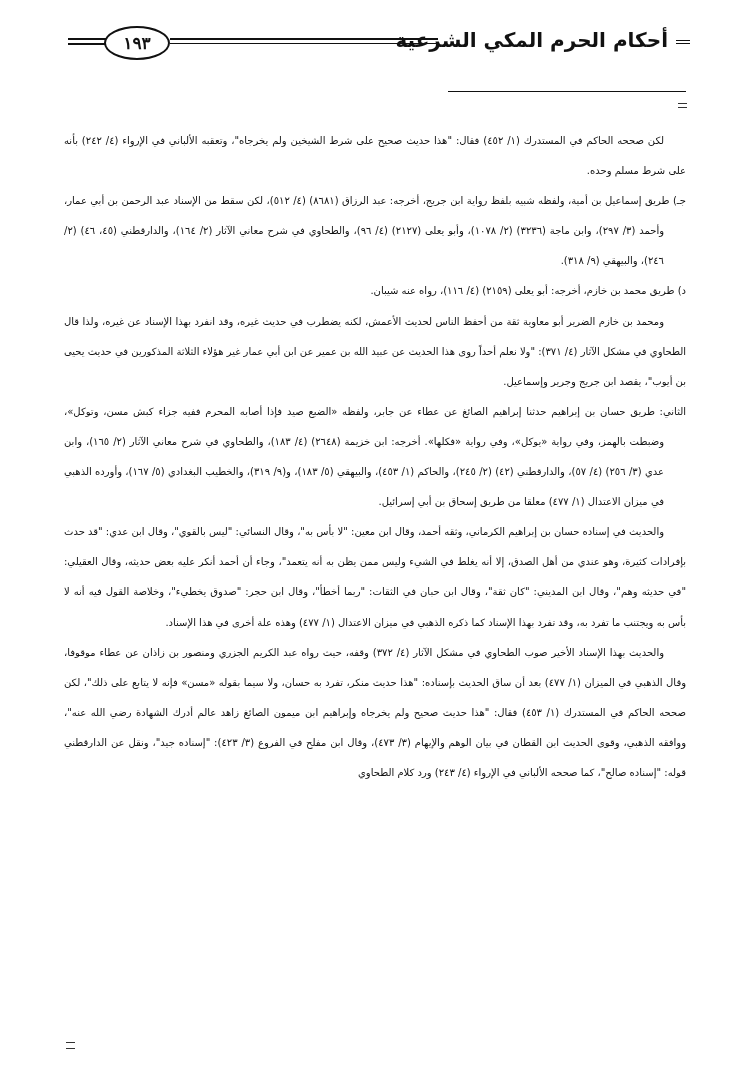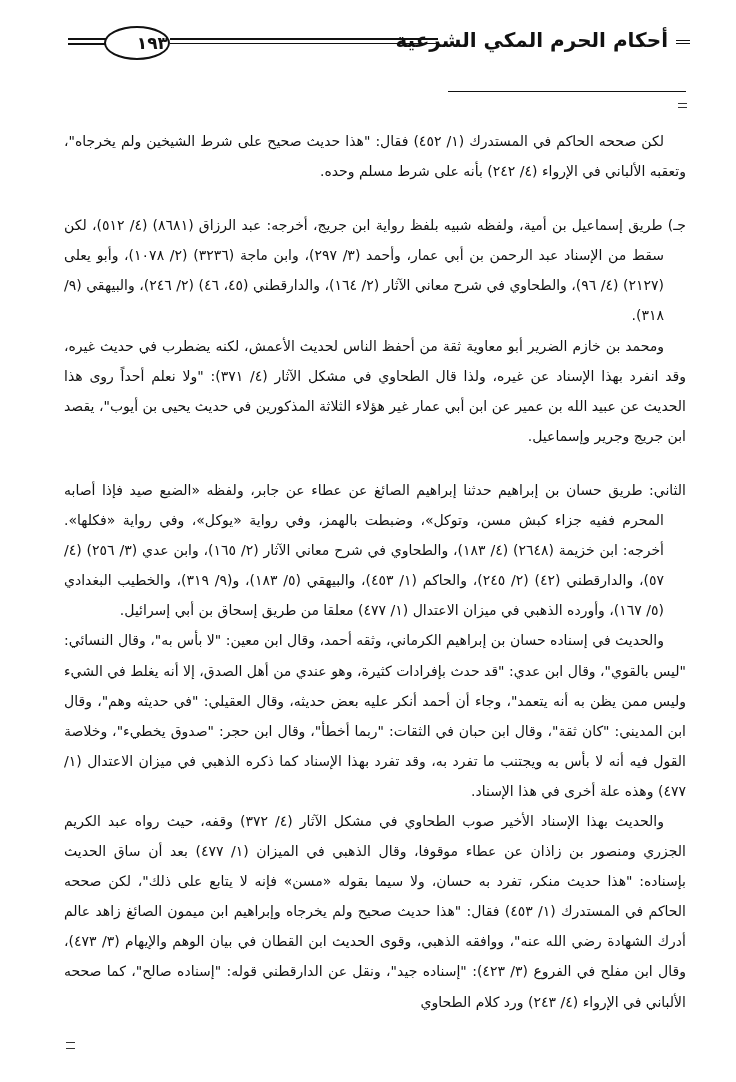--- a/index.html
+++ b/index.html
@@ -10,22 +10,22 @@
     .header {
       position: absolute; top: 22px; left: 60px; width: 630px; height: 40px;
     }
     .header .rule-left {
       position: absolute; left: 8px; top: 16px; width: 38px; height: 3px;
       border-top: 2px solid #111; border-bottom: 2px solid #111;
     }
     .header .oval {
       position: absolute; left: 44px; top: 4px; width: 66px; height: 34px;
       border: 2.5px solid #111; border-radius: 50%; background: #fff;
-      display: flex; align-items: center; justify-content: flex-end;
-      font-size: 17px; font-weight: bold; box-sizing: border-box;
+      display: flex; align-items: center; justify-content: center;
+      font-size: 17px; font-weight: bold; box-sizing: border-box; font-family: Liberation Serif, serif;
     }
     .header .rule-mid {
       position: absolute; left: 110px; top: 16px; width: 268px; height: 3px;
       border-top: 2px solid #111; border-bottom: 1px solid #111;
     }
     .header .title {
       position: absolute; right: 22px; top: 6px; direction: rtl;
       font-size: 20px; font-weight: bold; white-space: nowrap;
     }
     .header .rule-right {
@@ -39,45 +39,46 @@
     .cont-mark-top {
       position: absolute; top: 103px; left: 678px; width: 9px; height: 3px;
       border-top: 1px solid #333; border-bottom: 1px solid #333;
     }
     .cont-mark-bottom {
       position: absolute; top: 1042px; left: 66px; width: 9px; height: 5px;
       border-top: 1px solid #333; border-bottom: 1px solid #333;
     }
     .body {
       position: absolute; top: 126px; left: 64px; width: 622px;
-      direction: rtl; text-align: justify; font-size: 14px; line-height: 30.1px;
+      direction: rtl; text-align: justify; font-size: 10px; line-height: 30.1px;
       font-family: "DejaVu Sans", sans-serif;
     }
     .body p { margin: 0; text-align-last: right; }
     .body p.indent { text-indent: 22px; }
-    .body p.hang { padding-right: 22px; text-indent: -22px; margin-top: 24px; }
+    .body p.hang { padding-right: 22px; text-indent: -22px; }
   </style>
 </head>
 <body>
 
 <div class="header">
   <div class="rule-left"></div>
   <div class="oval">
     <span>١٩٣</span>
   </div>
   <div class="rule-mid"></div>
   <div class="title">أحكام الحرم المكي الشرعية</div>
   <div class="rule-right"></div>
 </div>
 
 <div class="footnote-rule"></div>
 <div class="cont-mark-top"></div>
 
 <div class="body">
   <p class="indent">لكن صححه الحاكم في المستدرك (١/ ٤٥٢) فقال: "هذا حديث صحيح على شرط الشيخين ولم يخرجاه"، وتعقبه الألباني في الإرواء (٤/ ٢٤٢) بأنه على شرط مسلم وحده.</p>
   <p class="hang">جـ) طريق إسماعيل بن أمية، ولفظه شبيه بلفظ رواية ابن جريج، أخرجه: عبد الرزاق (٨٦٨١) (٤/ ٥١٢)، لكن سقط من الإسناد عبد الرحمن بن أبي عمار، وأحمد (٣/ ٢٩٧)، وابن ماجة (٣٢٣٦) (٢/ ١٠٧٨)، وأبو يعلى (٢١٢٧) (٤/ ٩٦)، والطحاوي في شرح معاني الآثار (٢/ ١٦٤)، والدارقطني (٤٥، ٤٦) (٢/ ٢٤٦)، والبيهقي (٩/ ٣١٨).</p>
+  <p class="plain">د) طريق محمد بن خازم، أخرجه: أبو يعلى (٢١٥٩) (٤/ ١١٦)، رواه عنه شيبان.</p>
   <p class="indent">ومحمد بن خازم الضرير أبو معاوية ثقة من أحفظ الناس لحديث الأعمش، لكنه يضطرب في حديث غيره، وقد انفرد بهذا الإسناد عن غيره، ولذا قال الطحاوي في مشكل الآثار (٤/ ٣٧١): "ولا نعلم أحداً روى هذا الحديث عن عبيد الله بن عمير عن ابن أبي عمار غير هؤلاء الثلاثة المذكورين في حديث يحيى بن أيوب"، يقصد ابن جريج وجرير وإسماعيل.</p>
   <p class="hang">الثاني: طريق حسان بن إبراهيم حدثنا إبراهيم الصائغ عن عطاء عن جابر، ولفظه «الضبع صيد فإذا أصابه المحرم ففيه جزاء كبش مسن، وتوكل»، وضبطت بالهمز، وفي رواية «يوكل»، وفي رواية «فكلها». أخرجه: ابن خزيمة (٢٦٤٨) (٤/ ١٨٣)، والطحاوي في شرح معاني الآثار (٢/ ١٦٥)، وابن عدي (٣/ ٢٥٦) (٤/ ٥٧)، والدارقطني (٤٢) (٢/ ٢٤٥)، والحاكم (١/ ٤٥٣)، والبيهقي (٥/ ١٨٣)، و(٩/ ٣١٩)، والخطيب البغدادي (٥/ ١٦٧)، وأورده الذهبي في ميزان الاعتدال (١/ ٤٧٧) معلقا من طريق إسحاق بن أبي إسرائيل.</p>
   <p class="indent">والحديث في إسناده حسان بن إبراهيم الكرماني، وثقه أحمد، وقال ابن معين: "لا بأس به"، وقال النسائي: "ليس بالقوي"، وقال ابن عدي: "قد حدث بإفرادات كثيرة، وهو عندي من أهل الصدق، إلا أنه يغلط في الشيء وليس ممن يظن به أنه يتعمد"، وجاء أن أحمد أنكر عليه بعض حديثه، وقال العقيلي: "في حديثه وهم"، وقال ابن المديني: "كان ثقة"، وقال ابن حبان في الثقات: "ربما أخطأ"، وقال ابن حجر: "صدوق يخطيء"، وخلاصة القول فيه أنه لا بأس به ويجتنب ما تفرد به، وقد تفرد بهذا الإسناد كما ذكره الذهبي في ميزان الاعتدال (١/ ٤٧٧) وهذه علة أخرى في هذا الإسناد.</p>
   <p class="indent">والحديث بهذا الإسناد الأخير صوب الطحاوي في مشكل الآثار (٤/ ٣٧٢) وقفه، حيث رواه عبد الكريم الجزري ومنصور بن زاذان عن عطاء موقوفا، وقال الذهبي في الميزان (١/ ٤٧٧) بعد أن ساق الحديث بإسناده: "هذا حديث منكر، تفرد به حسان، ولا سيما بقوله «مسن» فإنه لا يتابع على ذلك"، لكن صححه الحاكم في المستدرك (١/ ٤٥٣) فقال: "هذا حديث صحيح ولم يخرجاه وإبراهيم ابن ميمون الصائغ زاهد عالم أدرك الشهادة رضي الله عنه"، ووافقه الذهبي، وقوى الحديث ابن القطان في بيان الوهم والإيهام (٣/ ٤٧٣)، وقال ابن مفلح في الفروع (٣/ ٤٢٣): "إسناده جيد"، ونقل عن الدارقطني قوله: "إسناده صالح"، كما صححه الألباني في الإرواء (٤/ ٢٤٣) ورد كلام الطحاوي</p>
 </div>
 
 <div class="cont-mark-bottom"></div>
 
 </body></html>

